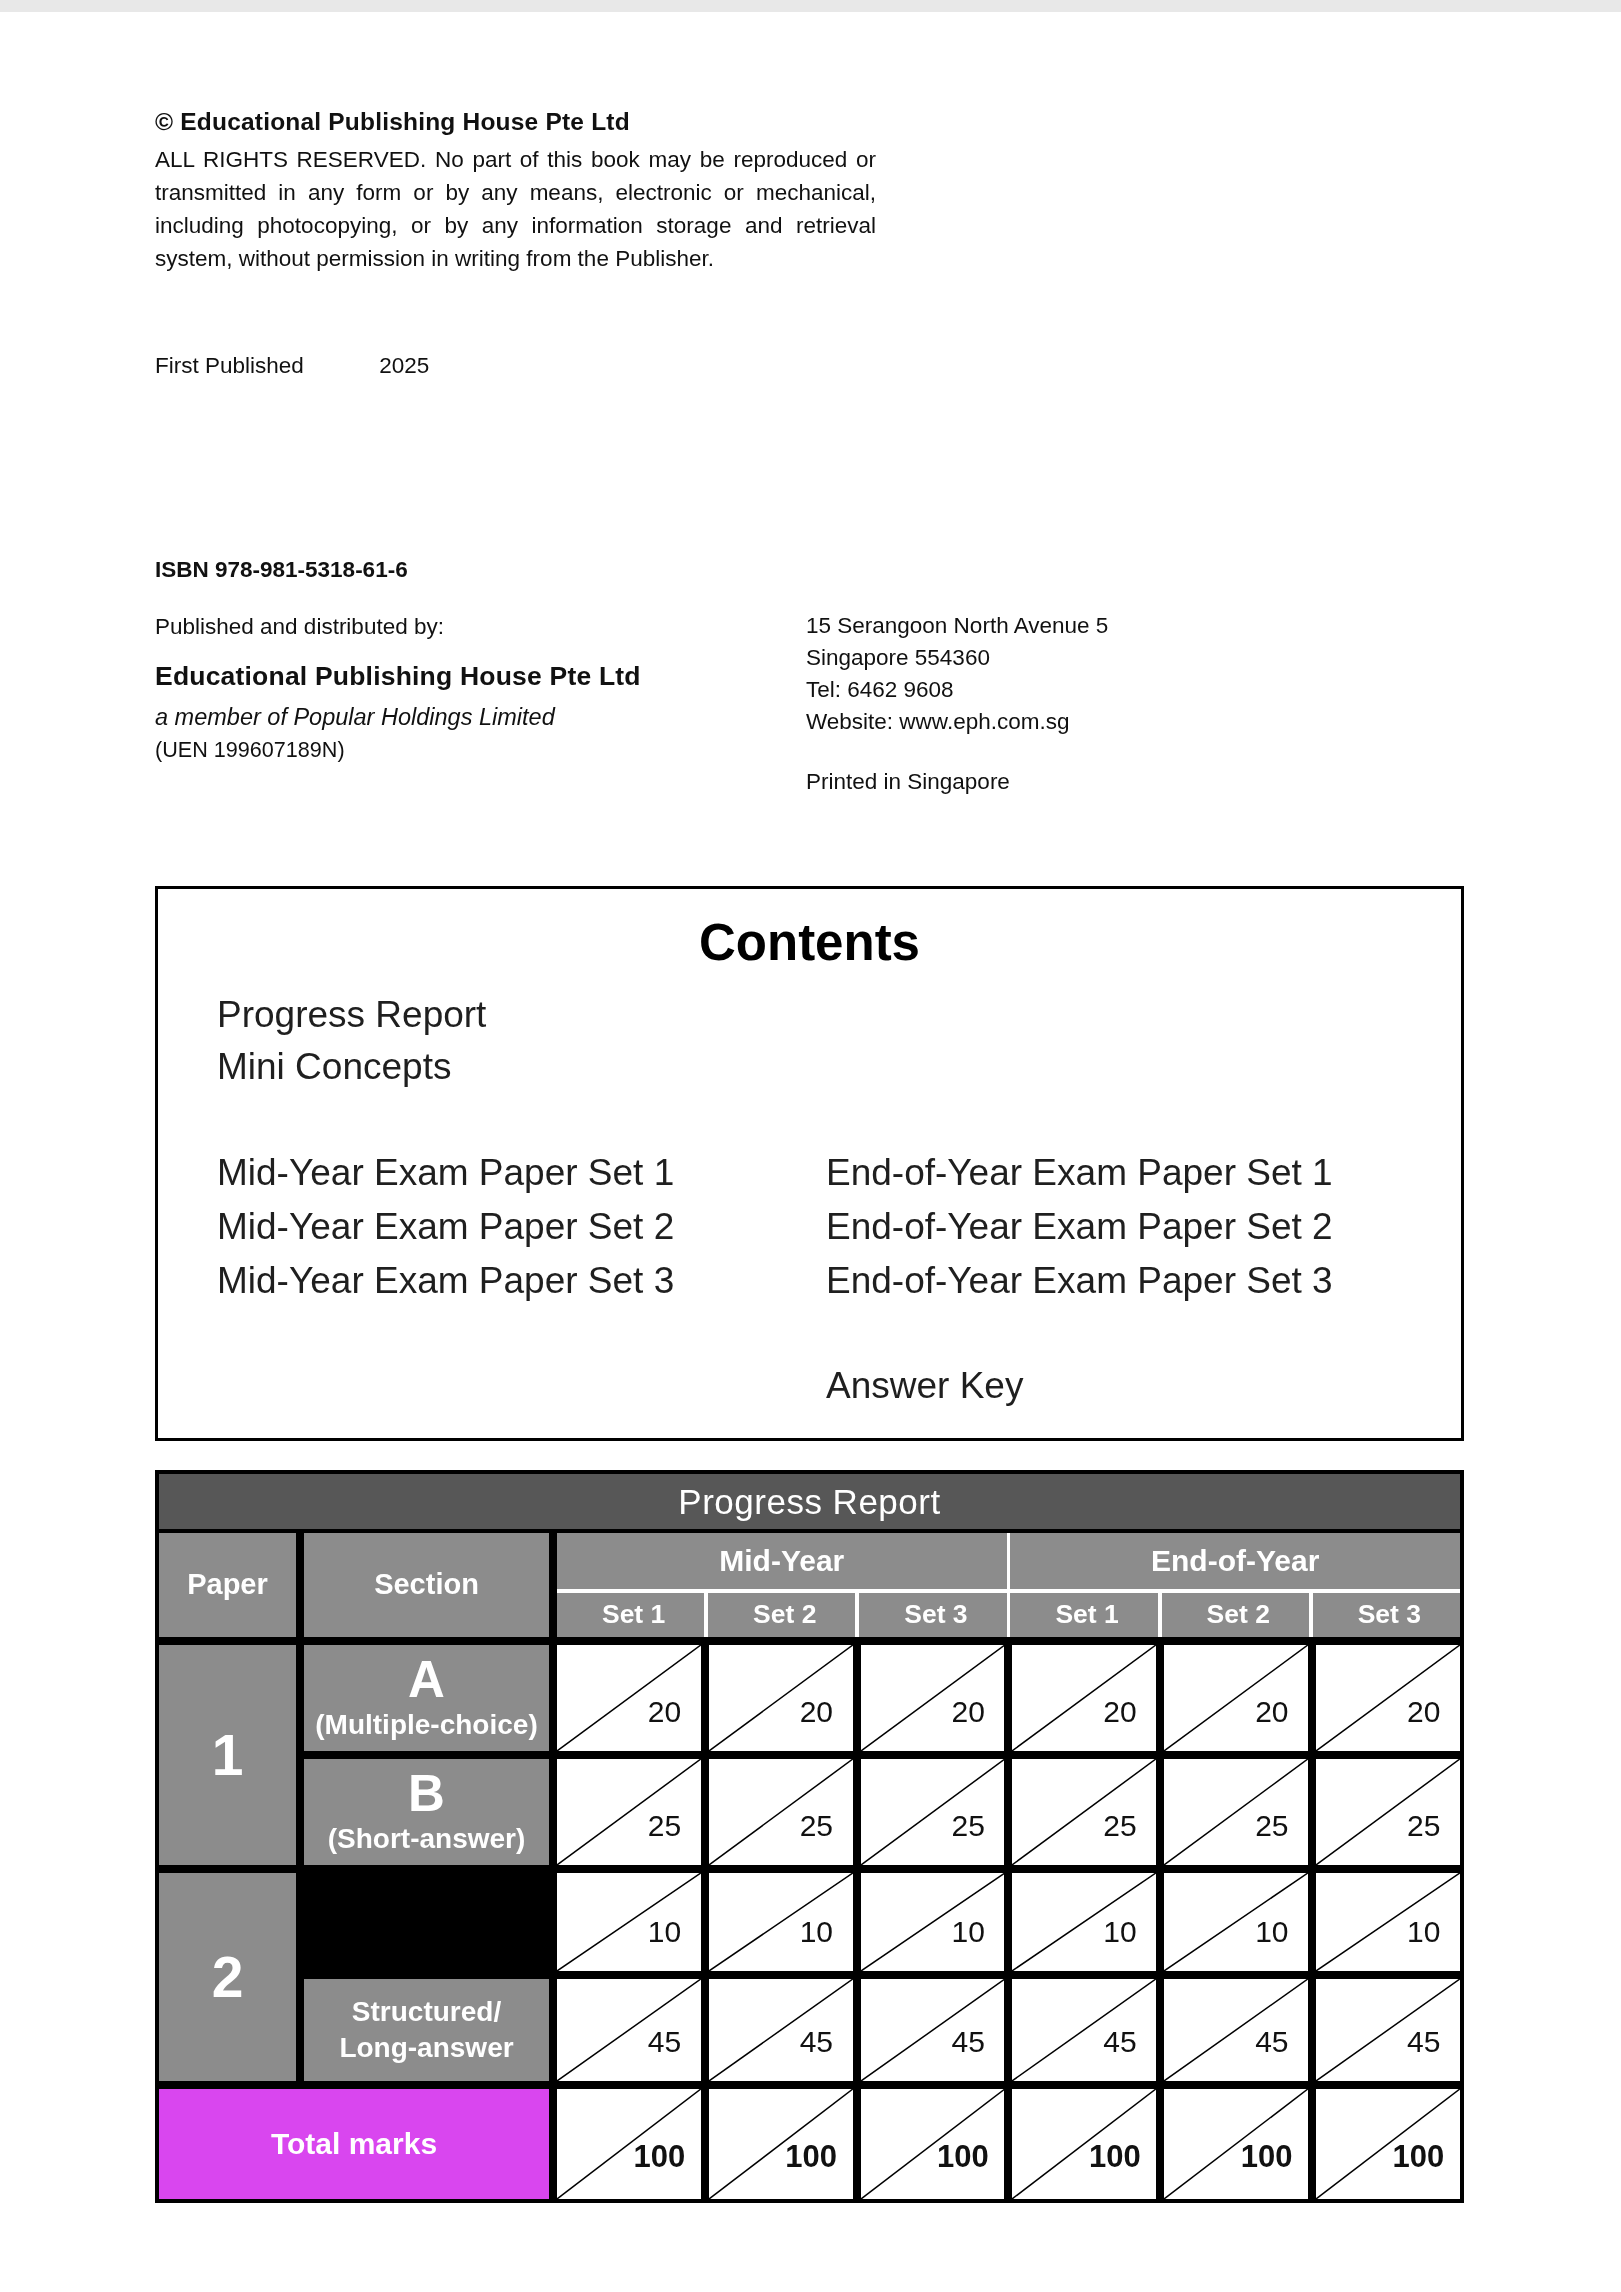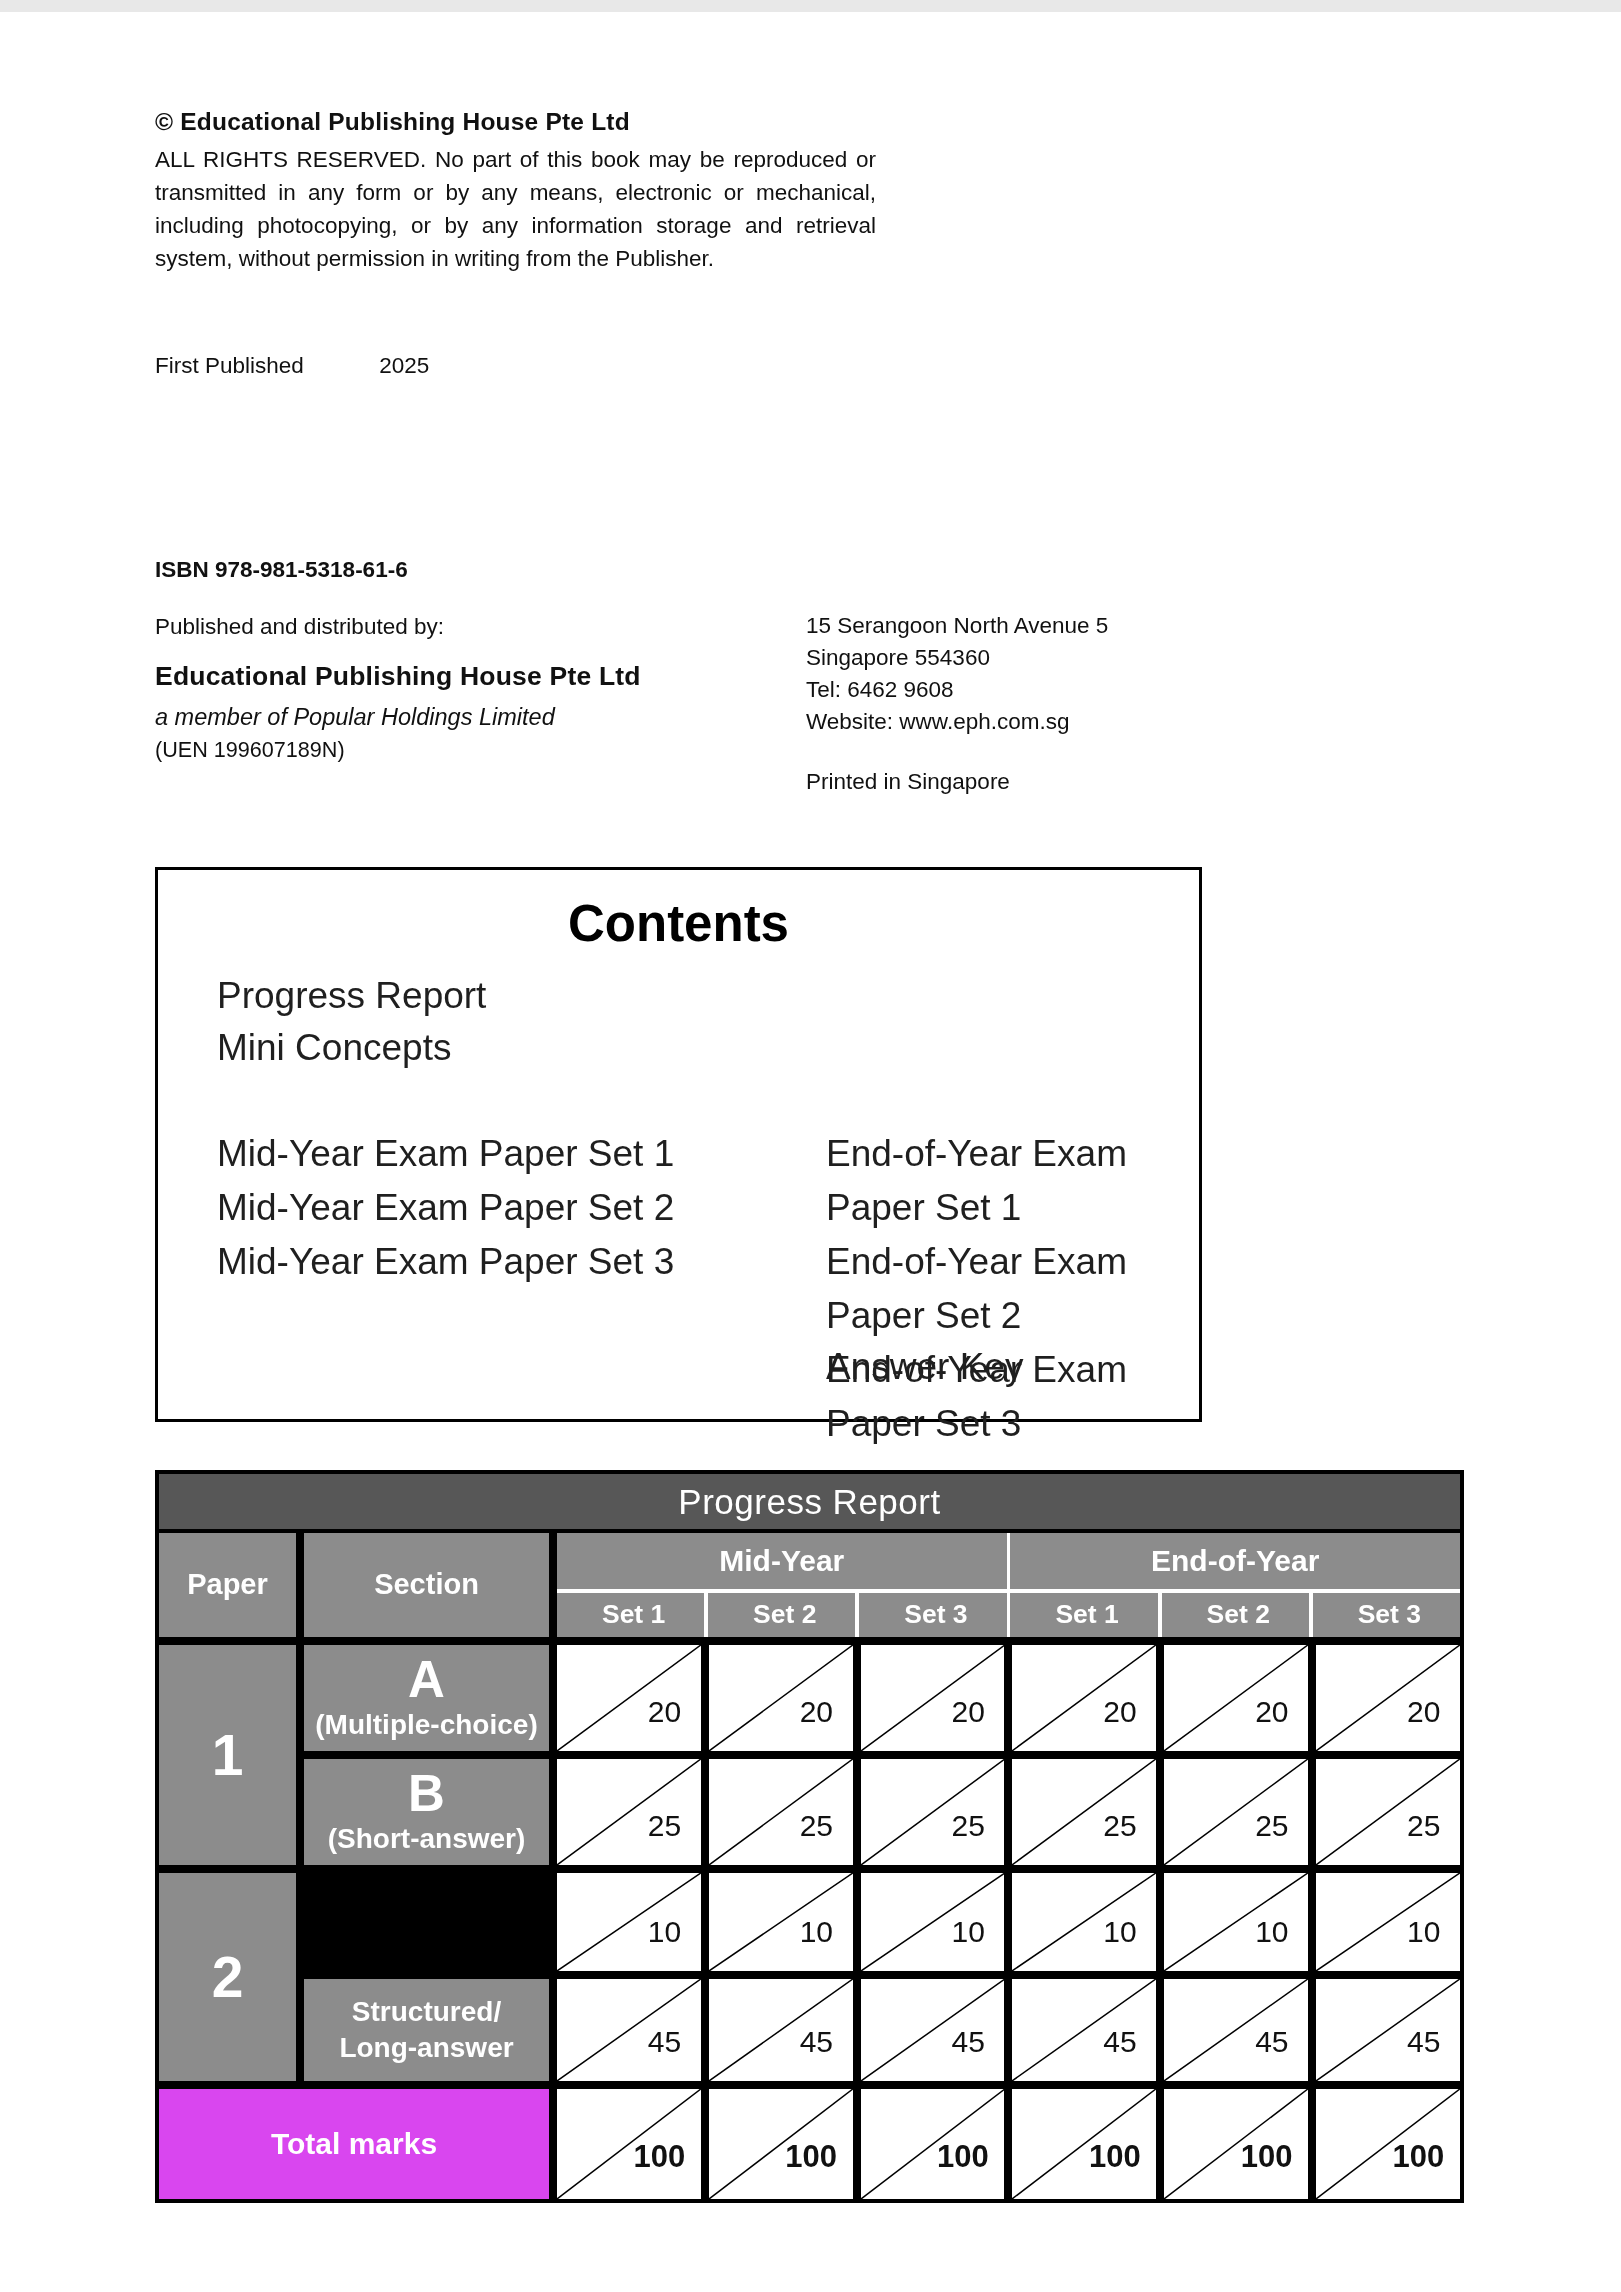--- a/index.html
+++ b/index.html
@@ -19,21 +19,21 @@
   .fp-label  { display:inline-block; width:218px; }
   .isbn      { left:155px; top:545px; font-size:22.5px; font-weight:bold; }
   .pub-label { left:155px; top:602px; font-size:22.5px; }
   .pub-name  { left:155px; top:649px; font-size:26.5px; font-weight:bold; letter-spacing:0.2px; }
   .pub-sub   { left:155px; top:692px; font-size:23.5px; font-style:italic; }
   .pub-uen   { left:155px; top:725px; font-size:21.6px; }
   .addr      { left:806px; top:598px; font-size:22.5px; line-height:32px; }
   .printed   { left:806px; top:757px; font-size:22.5px; }
 
   
-  .contents-box   { left:155px; top:855px; width:1047px; height:555px;
+  .contents-box   { left:155px; top:874px; width:1309px; height:555px;
                     border:3.9px solid #000; box-sizing:border-box; }
   .contents-title { position:absolute; left:0; right:0; top:23.5px; text-align:center;
                     font-size:51px; font-weight:bold; color:#000; }
   .contents-top   { position:absolute; left:59px; top:100px; font-size:37px;
                     line-height:52px; color:#1f1f1f; }
   .contents-left  { position:absolute; left:59px; top:257px; font-size:37px;
                     line-height:54px; color:#1f1f1f; }
   .contents-right { position:absolute; left:668px; top:257px; font-size:37px;
                     line-height:54px; color:#1f1f1f; }
   .answer-key     { position:absolute; left:668px; top:476px; font-size:37px; color:#1f1f1f; }

